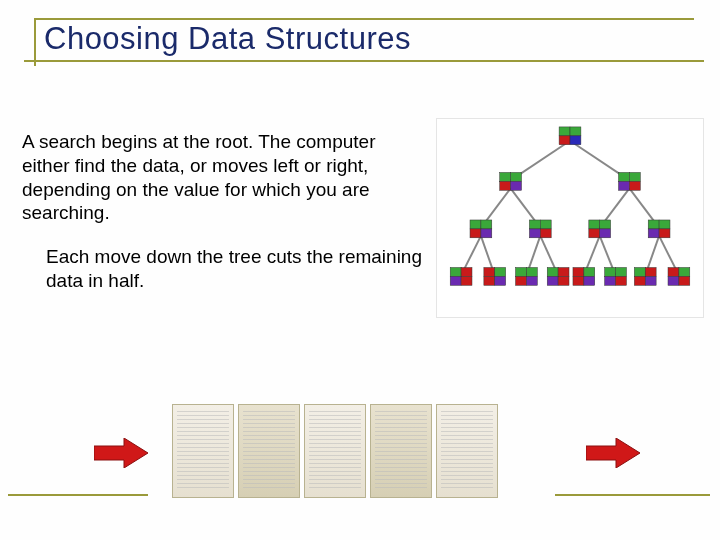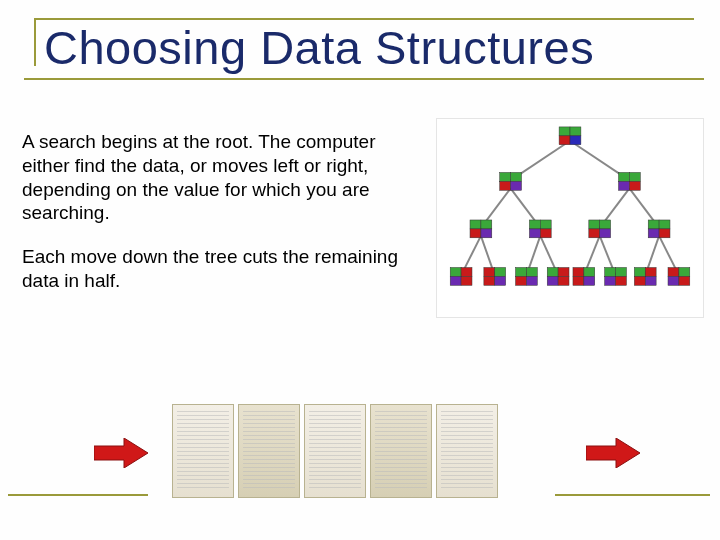--- a/index.html
+++ b/index.html
@@ -23,21 +23,21 @@
   }
   .title-tick {
     position: absolute;
     left: 34px;
     top: 20px;
     width: 2px;
     height: 46px;
     background: #9a9a3a;
   }
   .title {
-    font-size: 47px;
+    font-size: 31px;
     color: #1a2a6a;
     font-weight: 400;
     letter-spacing: 0.5px;
     padding-left: 20px;
     line-height: 1.1;
   }
   .title-rule-bottom {
     width: 680px;
     height: 2px;
     background: #9a9a3a;
@@ -48,20 +48,21 @@
     position: absolute;
     top: 130px;
     left: 22px;
     width: 400px;
     font-size: 19px;
     color: #000;
     line-height: 1.25;
   }
   .para2 {
     margin-top: 20px;
+    margin-left: 24px;
   }
   .tree {
     position: absolute;
     top: 118px;
     right: 16px;
     width: 268px;
     height: 200px;
     background: #fff;
     border: 1px solid #e5e5e5;
   }

